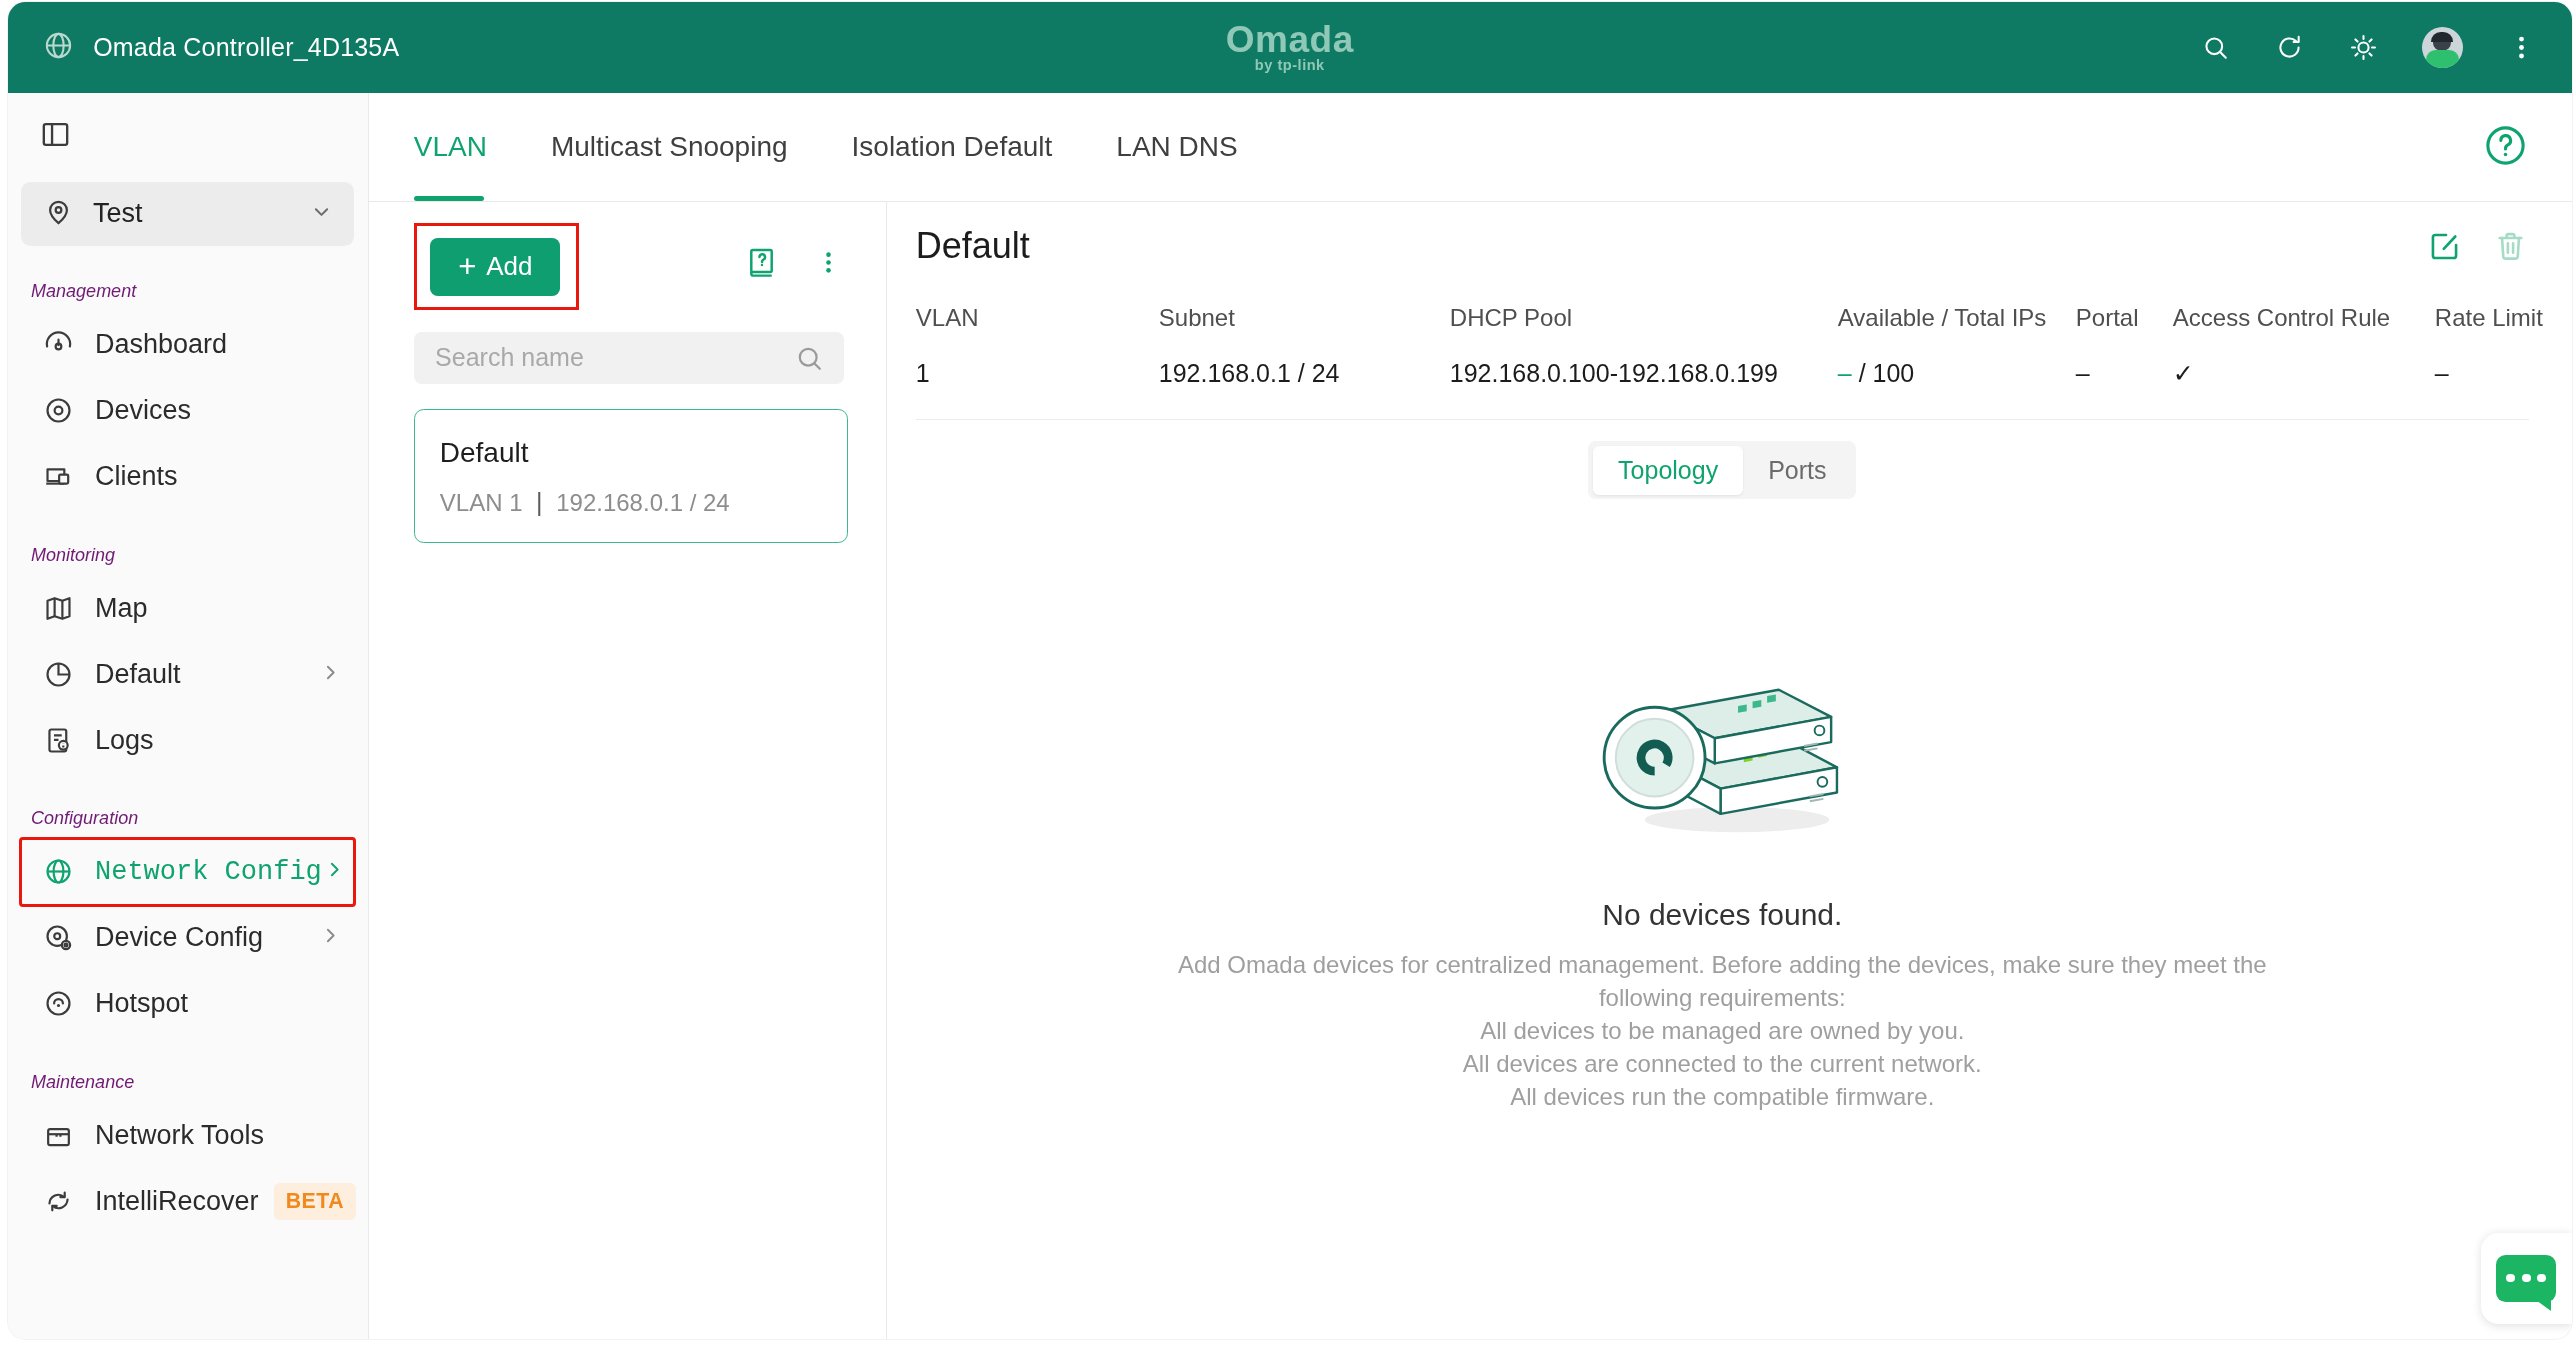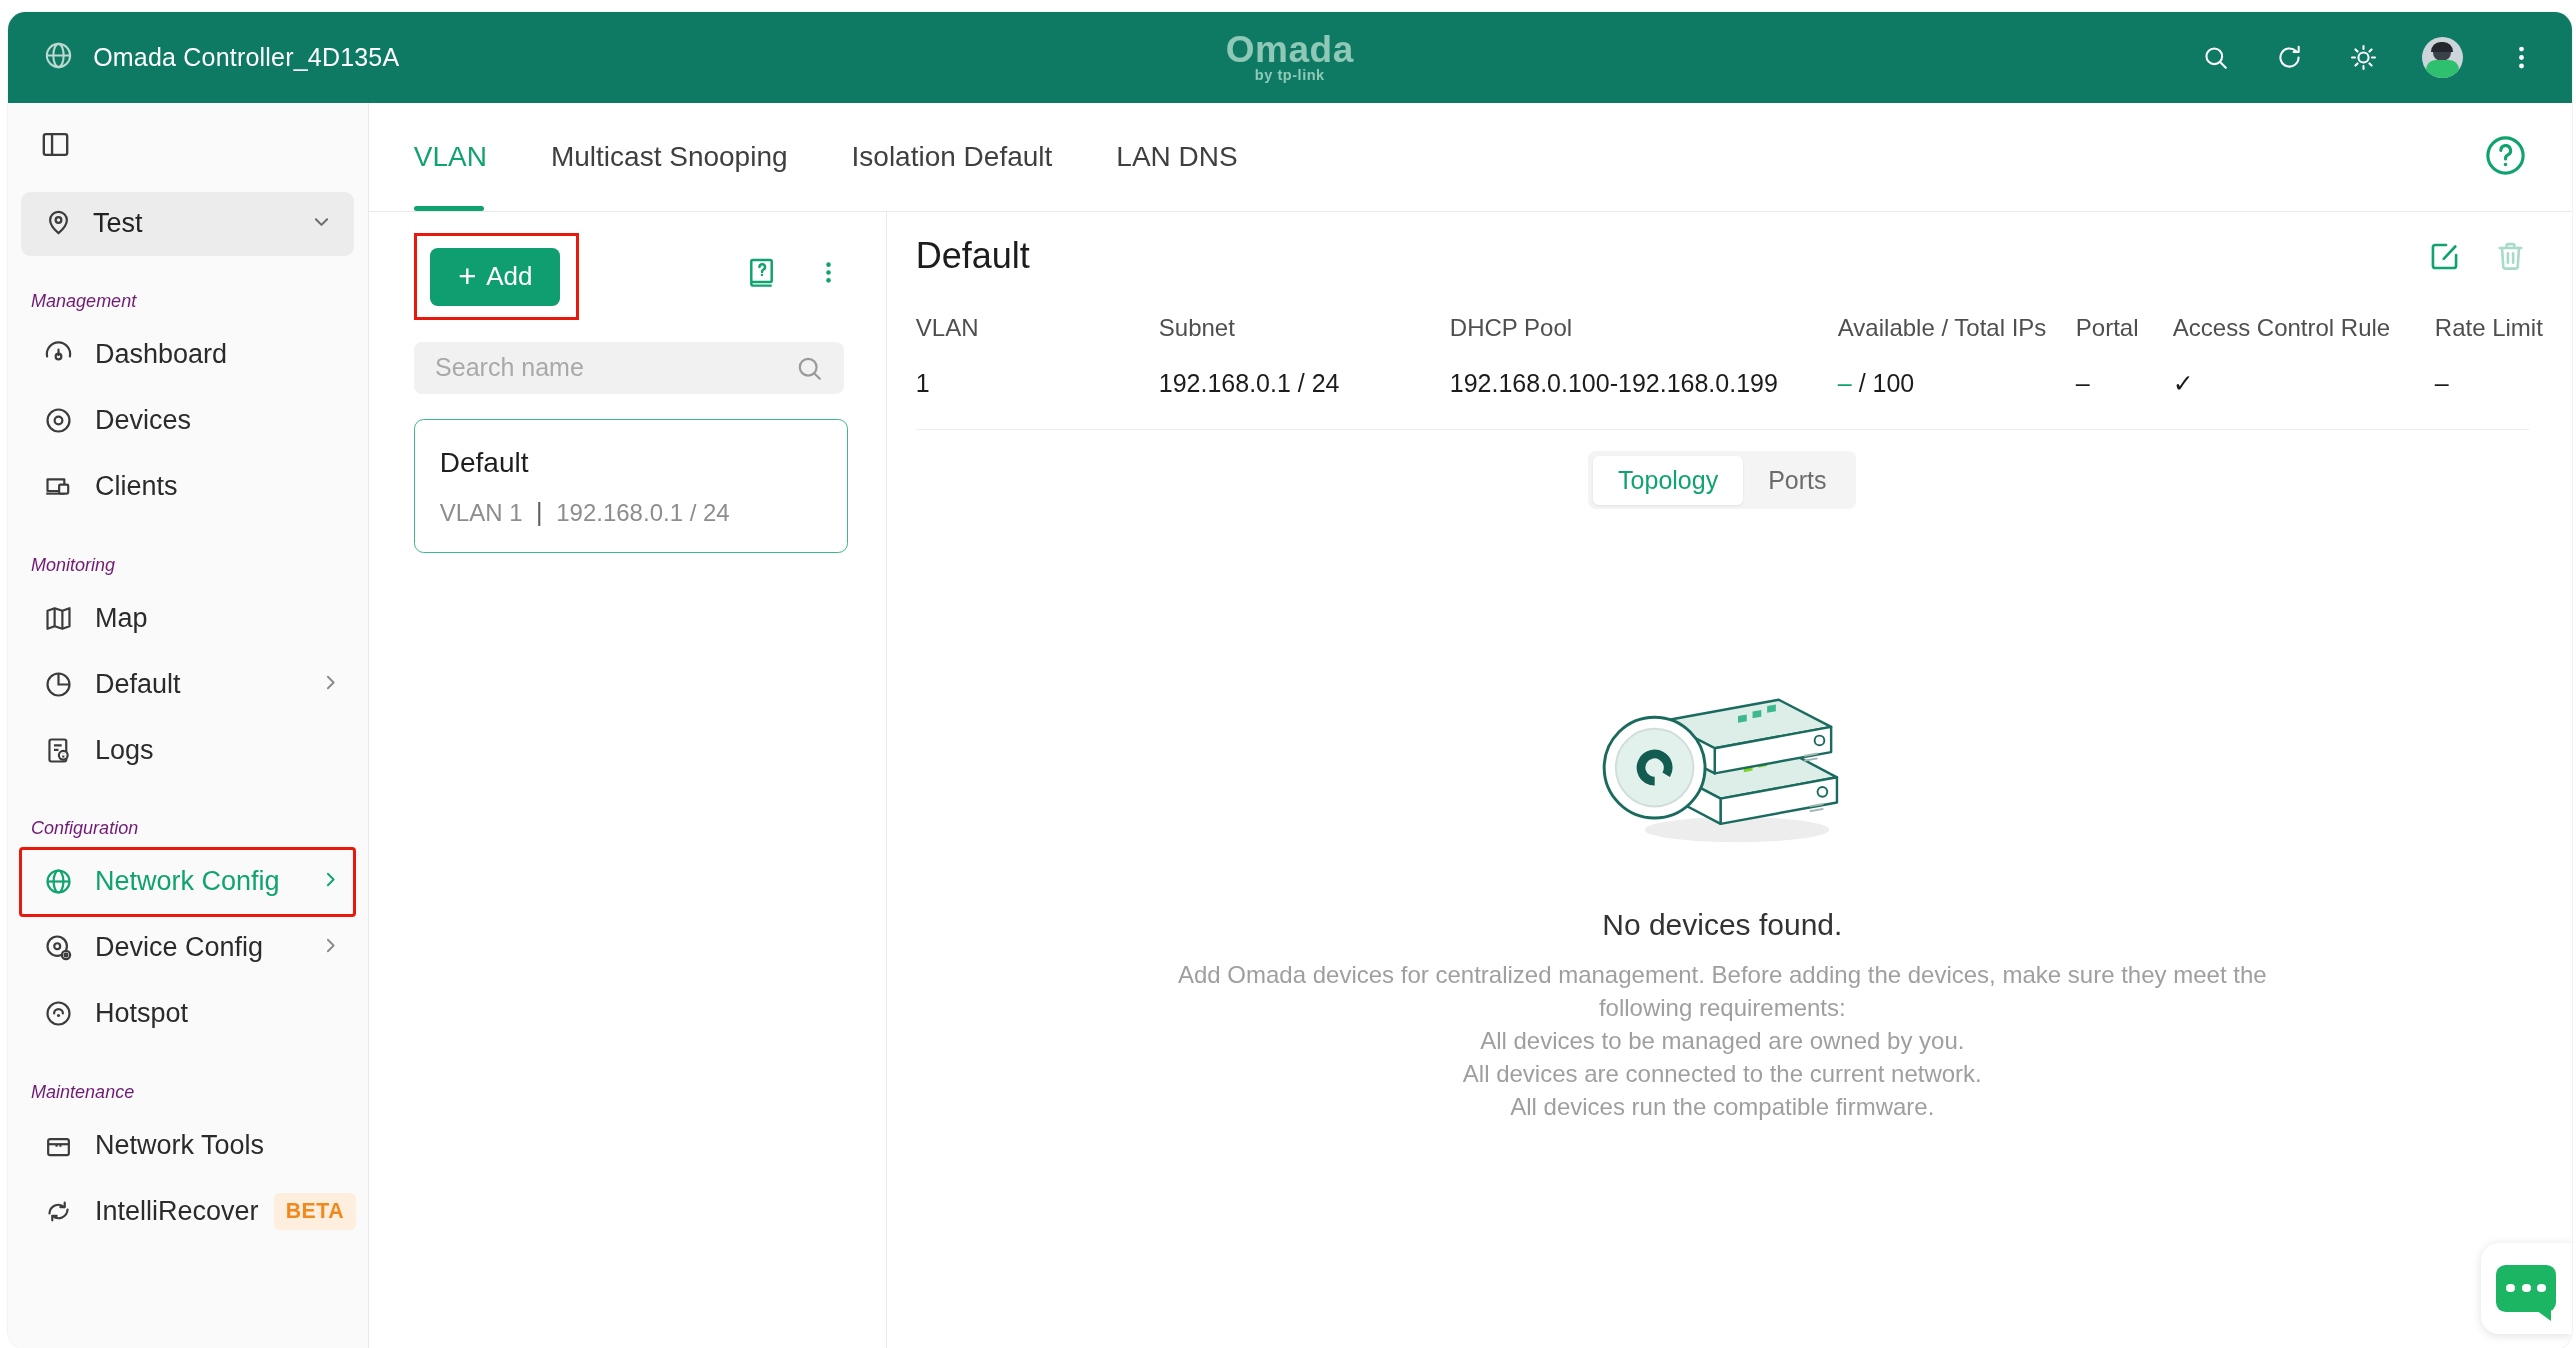--- a/index.html
+++ b/index.html
@@ -1,17 +1,17 @@
 <!DOCTYPE html>
 <html><head>
 <meta charset="utf-8">
 <style>
   * { margin:0; padding:0; box-sizing:border-box; }
   html,body { width:2576px; height:1349px; background:#fff; font-family:"Liberation Sans", sans-serif; overflow:hidden; }
-  .app { position:absolute; left:7.8px; top:12px; width:2564px; height:1337px; border-radius:17.5px; overflow:hidden;
+  .app { position:absolute; left:7.8px; top:2px; width:2564px; height:1337px; border-radius:17.5px; overflow:hidden;
          background:#fff; box-shadow:0 0 0 1px rgba(0,0,0,0.05); }
 
   
   .topbar { height:91px; background:#0e7a64; display:flex; align-items:center; position:relative; padding:0 35px; }
   .topbar-left { display:flex; align-items:center; gap:19.4px; color:#fff; }
   .topbar-title { font-size:25px; letter-spacing:0.2px; }
   .logo { position:absolute; left:50%; top:50%; transform:translate(-50%,-50%); text-align:center; color:#8fc8b6; }
   .logo-main { font-size:37px; font-weight:bold; letter-spacing:0.5px; line-height:33px; }
   .logo-sub { font-size:14.6px; font-weight:bold; margin-top:1.9px; letter-spacing:0.5px; }
   .topbar-right { margin-left:auto; display:flex; align-items:center; gap:43px; }
@@ -27,21 +27,21 @@
   .collapse-btn { width:33px; height:33px; margin:1.9px 0 31px 17.5px; cursor:pointer; }
   .site-pill { height:64px; background:#ececec; border-radius:9.7px; display:flex; align-items:center; padding:0 19.4px 0 21.3px; cursor:pointer; }
   .site-pill .label { font-size:27px; color:#232323; margin-left:19.4px; }
   .site-pill .chev { margin-left:auto; }
   .section { margin-top:35px; }
   .section-label { font-size:18px; color:#701a75; margin:0 0 9.7px 9.7px;font-style:italic; }
   .side-item { height:66px; display:flex; align-items:center; padding:0 11.6px 0 21.3px; border-radius:7.8px; cursor:pointer; position:relative; }
   .side-item .ico { width:31px; height:31px; flex-shrink:0; display:flex; align-items:center; justify-content:center; }
   .side-item .lbl { font-size:27px; color:#2b2b2b; margin-left:21.3px; white-space:nowrap; }
   .side-item .chev-r { margin-left:auto; }
-  .side-item.active .lbl { color:#0fa36f; }
+  .side-item.active .lbl { color:#0fa36f;font-family:Liberation Mono, monospace; }
   .side-item.annotated { outline:3.9px solid #e8190c; outline-offset:-1.9px; border-radius:1.9px; }
   .beta-badge { margin-left:15.5px; background:#fdeedd; color:#f08a1e; font-size:21.3px; font-weight:bold; padding:5.8px 11.6px; border-radius:5.8px; letter-spacing:0.5px; }
 
   
   .main { flex:1; display:flex; flex-direction:column; min-width:0; }
   .tabs-row { height:109px; display:flex; align-items:center; padding:0 43px 0 45px; border-bottom:1px solid #e9e9e9; position:relative; }
   .tab { font-size:28px; color:#3f3f3f; margin-right:64px; cursor:pointer; position:relative; height:100%; display:flex; align-items:center; }
   .tab.active { color:#0fa36f; }
   .tab.active::after { content:""; position:absolute; left:0; bottom:0; width:70px; height:4.9px; background:#0fa36f; border-radius:2.9px; }
   .tabs-help { margin-left:auto; cursor:pointer; }

